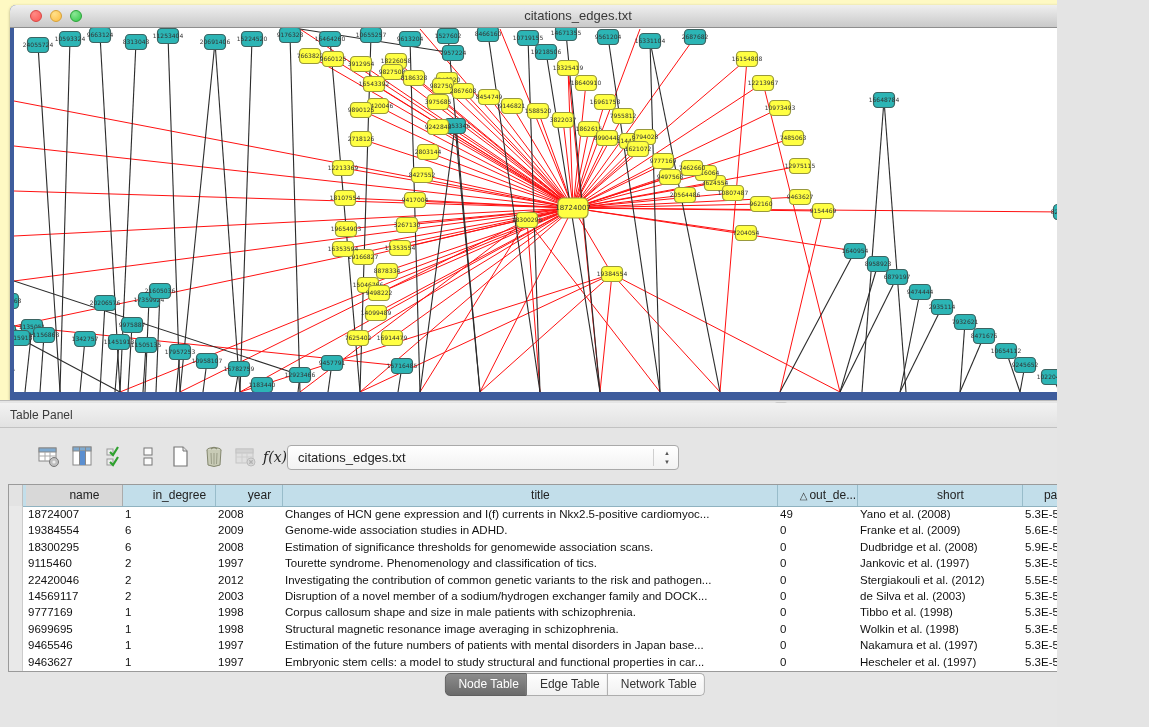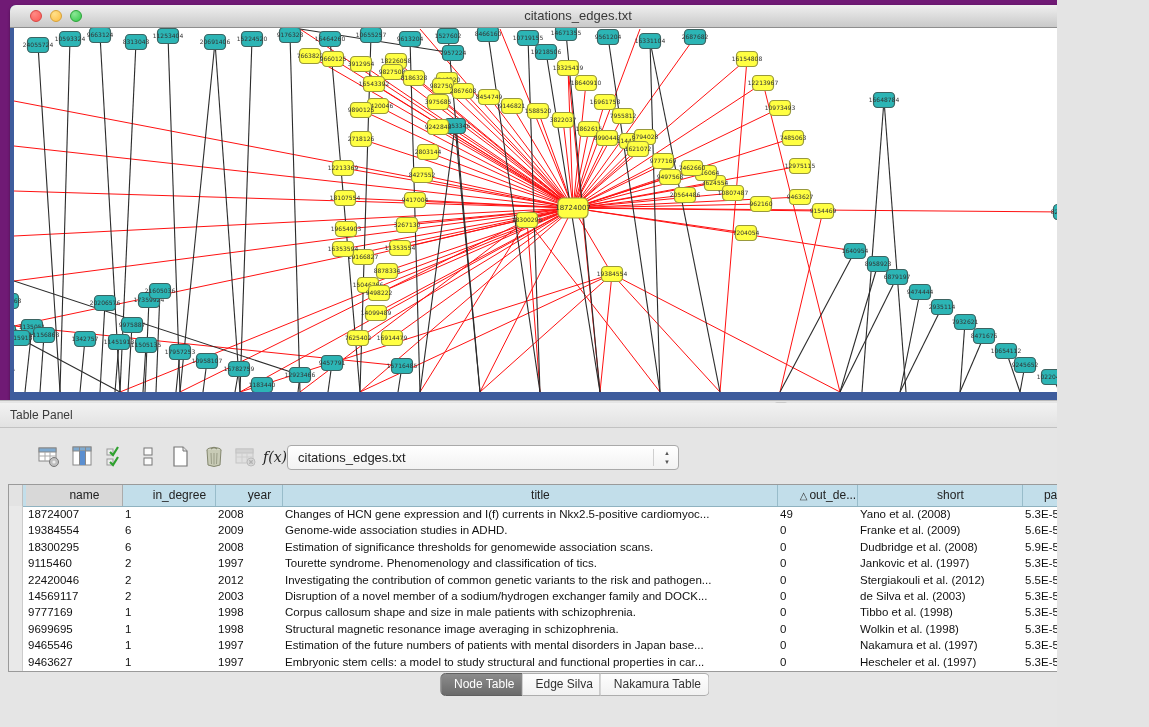--- a/index.html
+++ b/index.html
@@ -1,17 +1,17 @@
 <!DOCTYPE html>
 <html><head>
 <meta charset="utf-8">
 <style>
   html,body{margin:0;padding:0;}
   body{font-family:"Liberation Sans",sans-serif;background:#E4E4E4;}
-  .desktop{position:relative;width:1057px;height:727px;background:#701a75;overflow:hidden;}
+  .desktop{position:relative;width:1057px;height:727px;background:#fef9c3;overflow:hidden;}
 
   
   .net-window{position:absolute;left:10px;top:5px;width:1136px;height:395px;background:#3E5C9C;border-radius:6px 6px 0 0;box-shadow:0 1px 3px rgba(0,0,0,.35);}
   .titlebar{position:absolute;left:0;top:0;right:0;height:22px;background:linear-gradient(#EFEFEF,#C9C9C9);border-bottom:1px solid #8E8E8E;border-radius:6px 6px 0 0;}
   .title-text{position:absolute;left:0;right:0;top:3px;text-align:center;font-size:13px;color:#383838;}
   .traffic{position:absolute;top:5px;width:12px;height:12px;border-radius:50%;box-sizing:border-box;}
   .t-red{left:20px;background:radial-gradient(circle at 35% 30%,#FF8A85,#FC5753);border:1px solid #D94643;}
   .t-yel{left:40px;background:radial-gradient(circle at 35% 30%,#FFE08A,#FDBC40);border:1px solid #D6A138;}
   .t-grn{left:60px;background:radial-gradient(circle at 35% 30%,#8BE796,#33C748);border:1px solid #2BA338;}
   .canvas{position:absolute;left:4px;top:23px;width:1128px;height:364px;background:#FFFFFF;overflow:hidden;}
@@ -855,16 +855,16 @@
           <div class="trow"><div class="tcell" style="width: 97px;">9777169</div><div class="tcell" style="width: 93px;">1</div><div class="tcell" style="width: 67px;">1998</div><div class="tcell" style="width: 495px;">Corpus callosum shape and size in male patients with schizophrenia.</div><div class="tcell" style="width: 80px;">0</div><div class="tcell" style="width: 165px;">Tibbo et al. (1998)</div><div class="tcell" style="width: 72px;">5.3E-5</div></div>
           <div class="trow"><div class="tcell" style="width: 97px;">9699695</div><div class="tcell" style="width: 93px;">1</div><div class="tcell" style="width: 67px;">1998</div><div class="tcell" style="width: 495px;">Structural magnetic resonance image averaging in schizophrenia.</div><div class="tcell" style="width: 80px;">0</div><div class="tcell" style="width: 165px;">Wolkin et al. (1998)</div><div class="tcell" style="width: 72px;">5.3E-5</div></div>
           <div class="trow"><div class="tcell" style="width: 97px;">9465546</div><div class="tcell" style="width: 93px;">1</div><div class="tcell" style="width: 67px;">1997</div><div class="tcell" style="width: 495px;">Estimation of the future numbers of patients with mental disorders in Japan base...</div><div class="tcell" style="width: 80px;">0</div><div class="tcell" style="width: 165px;">Nakamura et al. (1997)</div><div class="tcell" style="width: 72px;">5.3E-5</div></div>
           <div class="trow"><div class="tcell" style="width: 97px;">9463627</div><div class="tcell" style="width: 93px;">1</div><div class="tcell" style="width: 67px;">1997</div><div class="tcell" style="width: 495px;">Embryonic stem cells: a model to study structural and functional properties in car...</div><div class="tcell" style="width: 80px;">0</div><div class="tcell" style="width: 165px;">Hescheler et al. (1997)</div><div class="tcell" style="width: 72px;">5.3E-5</div></div>
         </div>
       <div class="vscroll">
         <div class="vthumb"></div>
       </div>
     </div>
 
-    <div class="tab-bar" id="tab-bar"><span class="tab selected">Node Table</span><span class="tab">Edge Silva</span><span class="tab">Nakamura Table</span></div>
+    <div class="tab-bar" id="tab-bar"><span class="tab selected">Node Table</span><span class="tab">Edge Table</span><span class="tab">Network Table</span></div>
 
   </div>
 </div>
 
 </body></html>

